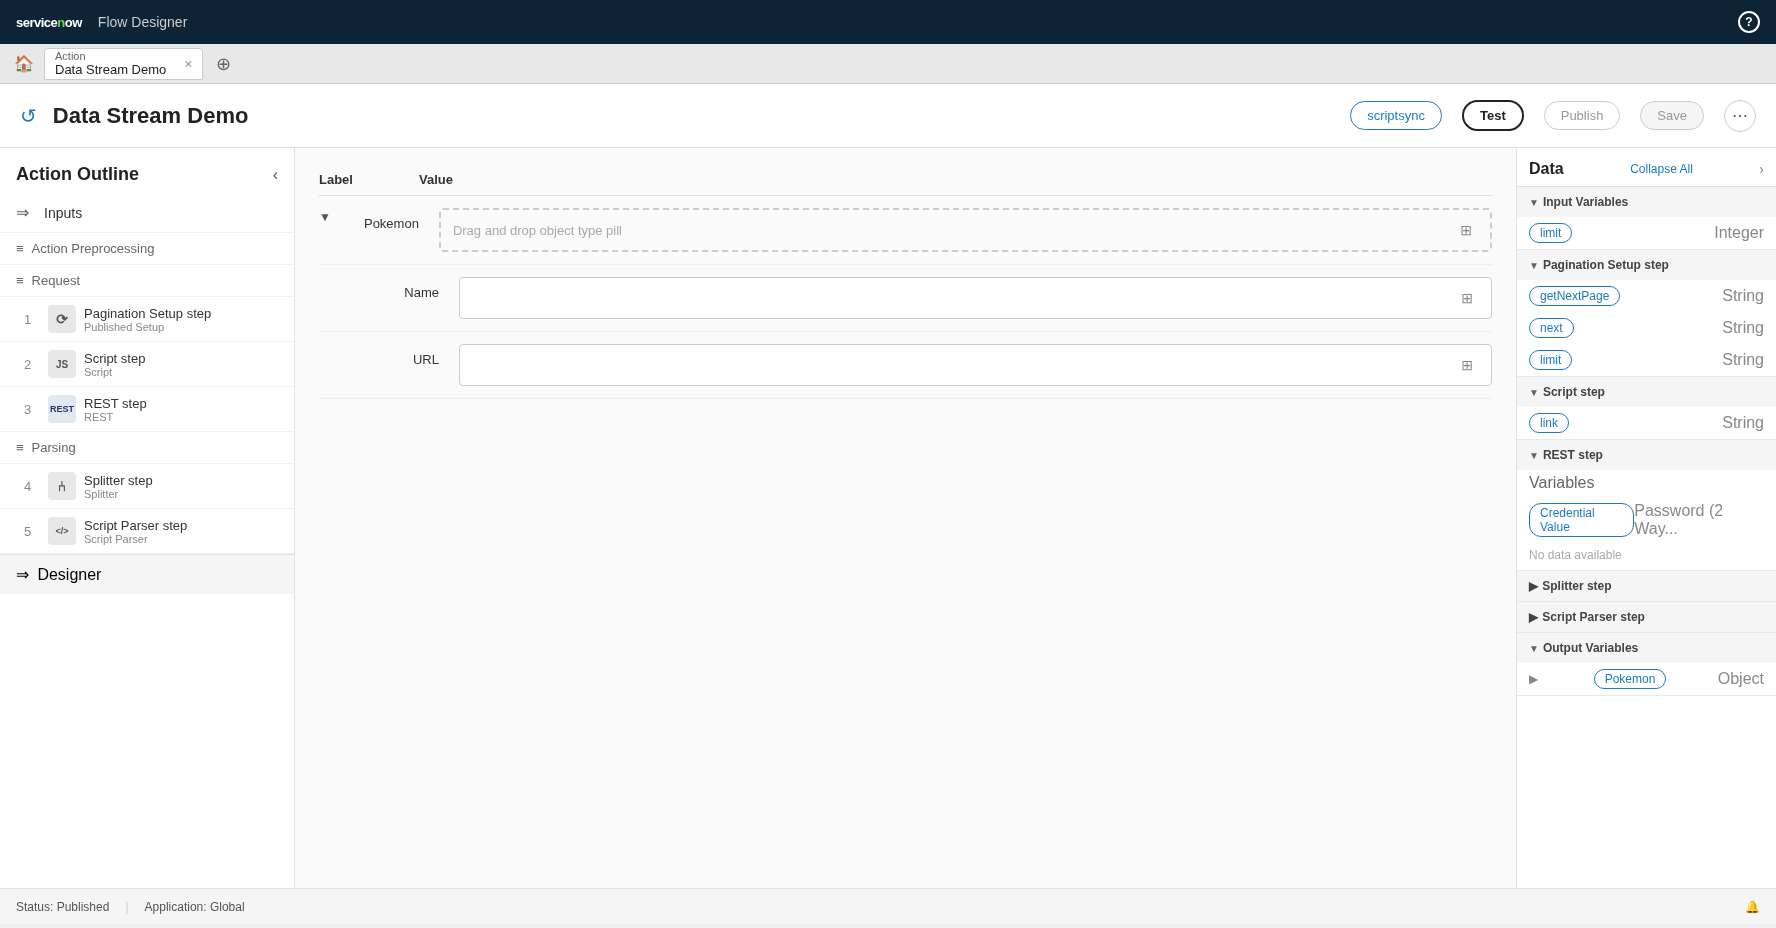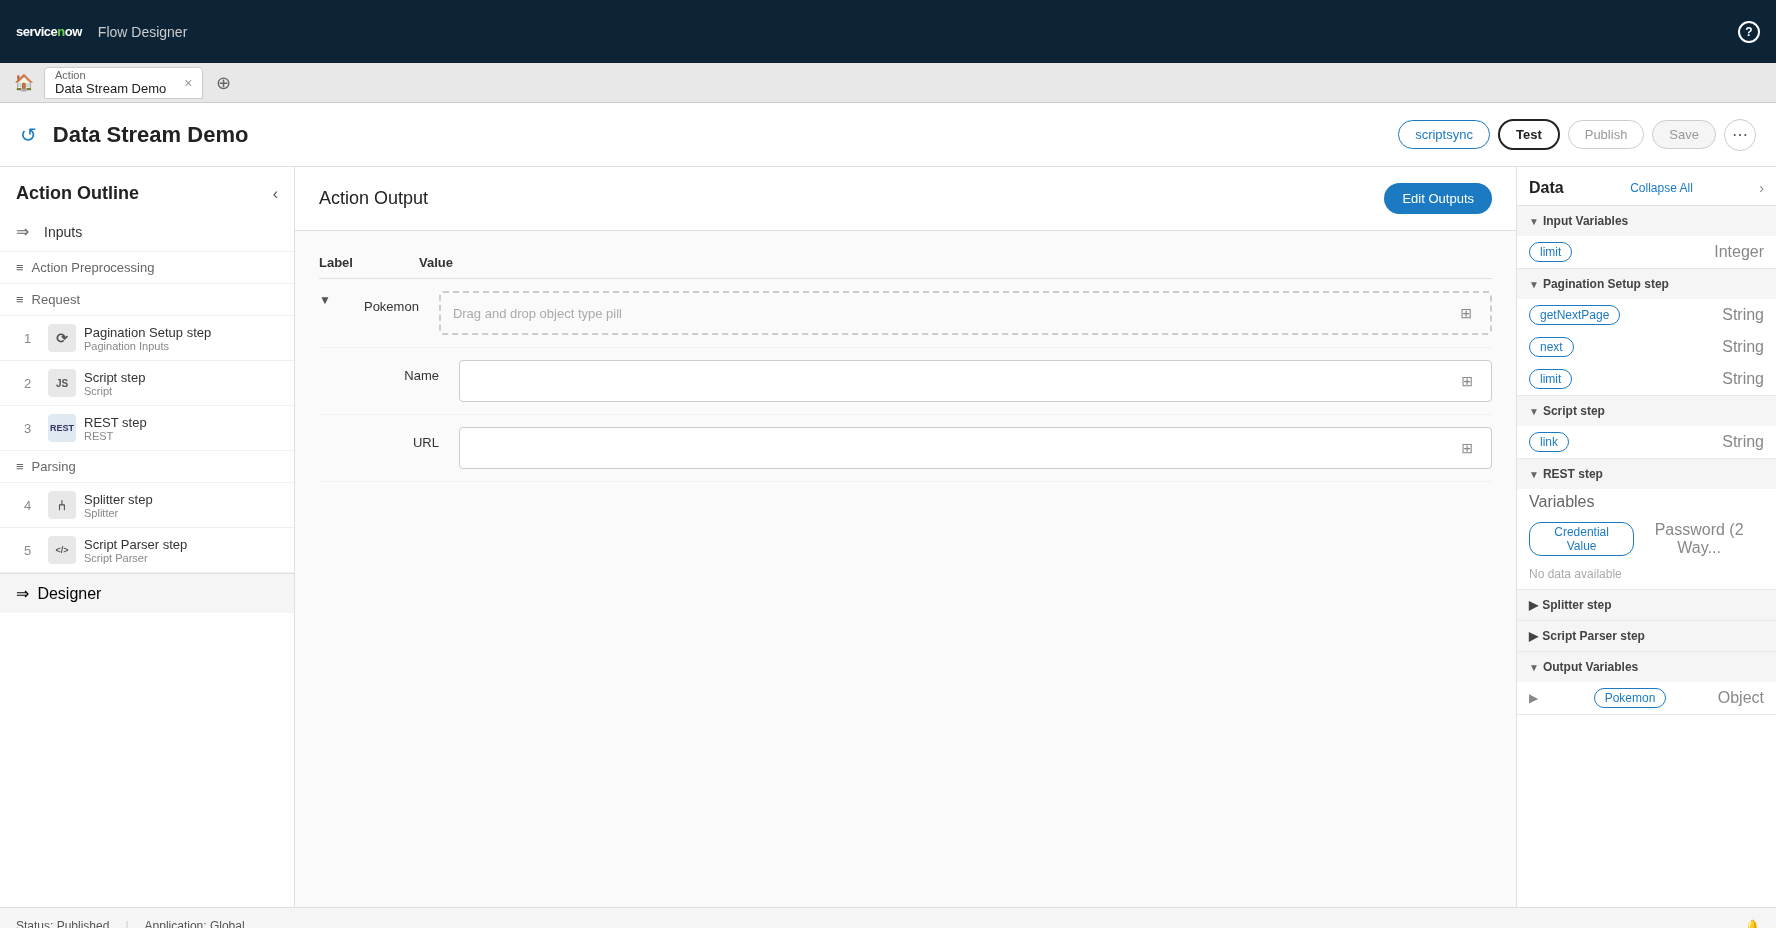--- a/index.html
+++ b/index.html
@@ -1,21 +1,21 @@
 <!DOCTYPE html>
 <html><head>
   <meta charset="utf-8">
   <style>
     * { box-sizing: border-box; margin: 0; padding: 0; font-family: -apple-system, BlinkMacSystemFont, 'Segoe UI', sans-serif; }
     body { width: 1776px; height: 928px; overflow: hidden; background: #f0f0f0; }
 
     
     .top-nav {
       background: #0d2436;
-      height: 63px;
+      height: 44px;
       display: flex;
       align-items: center;
       padding: 0 16px;
       color: white;
     }
     .top-nav-logo {
       display: flex;
       align-items: center;
       gap: 8px;
     }
@@ -83,21 +83,21 @@
     }
     .page-title {
       font-size: 22px;
       font-weight: 600;
       color: #222;
     }
     .header-actions {
       margin-left: auto;
       display: flex;
       align-items: center;
-      gap: 8px;
+      gap: 20px;
     }
     .btn-outline {
       border: 1px solid #1b7ac2;
       color: #1b7ac2;
       background: white;
       padding: 6px 16px;
       border-radius: 20px;
       font-size: 13px;
       cursor: pointer;
     }
@@ -333,21 +333,20 @@
       align-items: center;
       gap: 4px;
       cursor: pointer;
     }
     .data-section-header .chevron { font-size: 10px; color: #666; }
     .data-item {
       padding: 6px 12px;
       display: flex;
       align-items: center;
       justify-content: space-between;
-      text-align: center;
     }
     .data-pill {
       border: 1px solid #1b7ac2;
       color: #1b7ac2;
       border-radius: 12px;
       padding: 2px 10px;
       font-size: 12px;
       cursor: pointer;
       background: white;
     }
@@ -446,21 +445,21 @@
     <div class="sidebar-section">
       <span>≡</span>
       <span>Request</span>
     </div>
 
     <div class="step-item">
       <span class="step-num">1</span>
       <div class="step-icon" style="font-size:14px;">⟳</div>
       <div class="step-info">
         <div class="step-name">Pagination Setup step</div>
-        <div class="step-type">Pagination Inputs</div>
+        <div class="step-type">Published Setup</div>
       </div>
     </div>
 
     <div class="step-item">
       <span class="step-num">2</span>
       <div class="step-icon" style="font-size:10px;">JS</div>
       <div class="step-info">
         <div class="step-name">Script step</div>
         <div class="step-type">Script</div>
       </div>
@@ -498,24 +497,20 @@
       </div>
     </div>
 
     <div class="outputs-item">
       <span>⇒</span>
       <span>Designer</span>
     </div>
   </div>
 
   <div class="center-content">
-    <div class="action-output-header">
-      <h2 class="action-output-title">Action Output</h2>
-      <button class="btn-edit-outputs">Edit Outputs</button>
-    </div>
 
     <div class="output-table">
       <div class="output-table-header">
         <div class="col-label">Label</div>
         <div class="col-value">Value</div>
       </div>
 
       <div class="output-row">
         <span class="row-toggle">▼</span>
         <div class="row-label">Pokemon</div>

